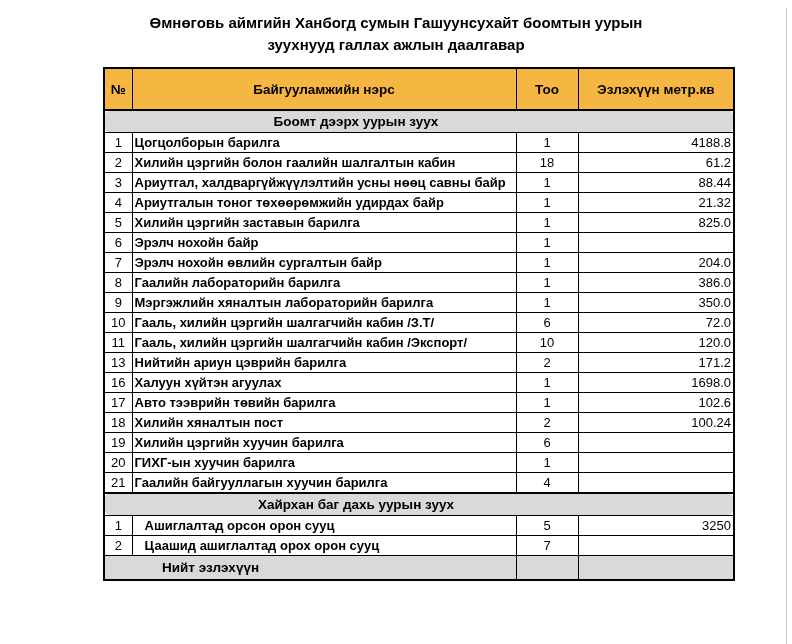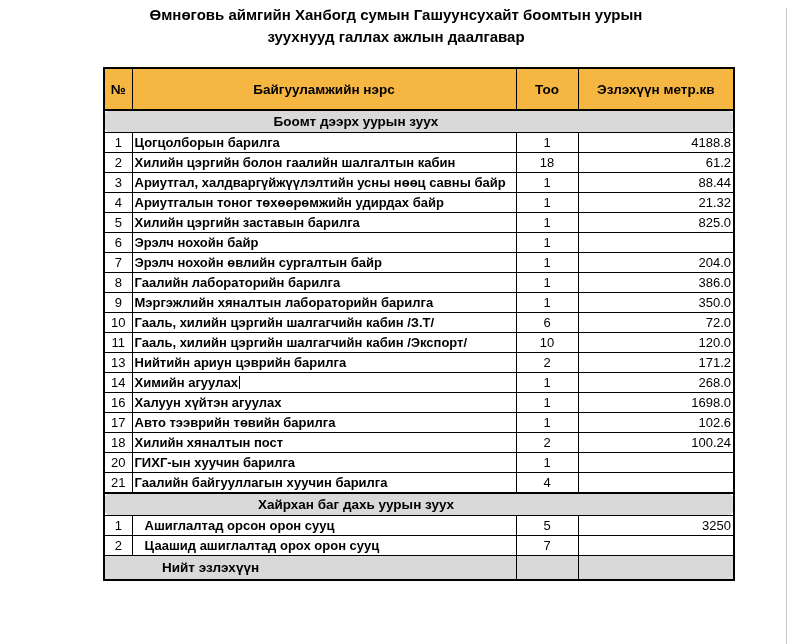--- a/index.html
+++ b/index.html
@@ -12,21 +12,21 @@
     font-family: "Liberation Sans", sans-serif;
     color: #000;
   }
   .doc-edge {
     position: absolute;
     top: 8px; right: 5px; bottom: 0;
     width: 1px;
     background: #c9c9c9;
   }
   .title {
-    padding-top: 4px;
+    padding-top: 12px;
     text-align: center;
     font-size: 15px;
     font-weight: bold;
     line-height: 22px;
   }
   table.facilities {
     position: absolute;
     left: 103px;
     top: 67px;
     width: 630px;
@@ -182,42 +182,42 @@
           <td class="c-qty">10</td>
           <td class="c-vol">120.0</td>
         </tr>
         <tr class="data-row section-0">
           <td class="c-no">13</td>
           <td class="c-name">Нийтийн ариун цэврийн барилга</td>
           <td class="c-qty">2</td>
           <td class="c-vol">171.2</td>
         </tr>
         <tr class="data-row section-0">
-          <td class="c-no">14</td>
-          <td class="c-name">Химийн агуулах<span class="caret"></span></td>
-          <td class="c-qty">1</td>
-          <td class="c-vol">268.0</td>
-        </tr>
-        <tr class="data-row section-0">
           <td class="c-no">16</td>
           <td class="c-name">Халуун хүйтэн агуулах</td>
           <td class="c-qty">1</td>
           <td class="c-vol">1698.0</td>
         </tr>
         <tr class="data-row section-0">
           <td class="c-no">17</td>
           <td class="c-name">Авто тээврийн төвийн барилга</td>
           <td class="c-qty">1</td>
           <td class="c-vol">102.6</td>
         </tr>
         <tr class="data-row section-0">
           <td class="c-no">18</td>
           <td class="c-name">Хилийн хяналтын пост</td>
           <td class="c-qty">2</td>
           <td class="c-vol">100.24</td>
+        </tr>
+        <tr class="data-row section-0">
+          <td class="c-no">19</td>
+          <td class="c-name">Хилийн цэргийн хуучин барилга</td>
+          <td class="c-qty">6</td>
+          <td class="c-vol"></td>
         </tr>
         <tr class="data-row section-0">
           <td class="c-no">20</td>
           <td class="c-name">ГИХГ-ын хуучин барилга</td>
           <td class="c-qty">1</td>
           <td class="c-vol"></td>
         </tr>
         <tr class="data-row section-0">
           <td class="c-no">21</td>
           <td class="c-name">Гаалийн байгууллагын хуучин барилга</td>

